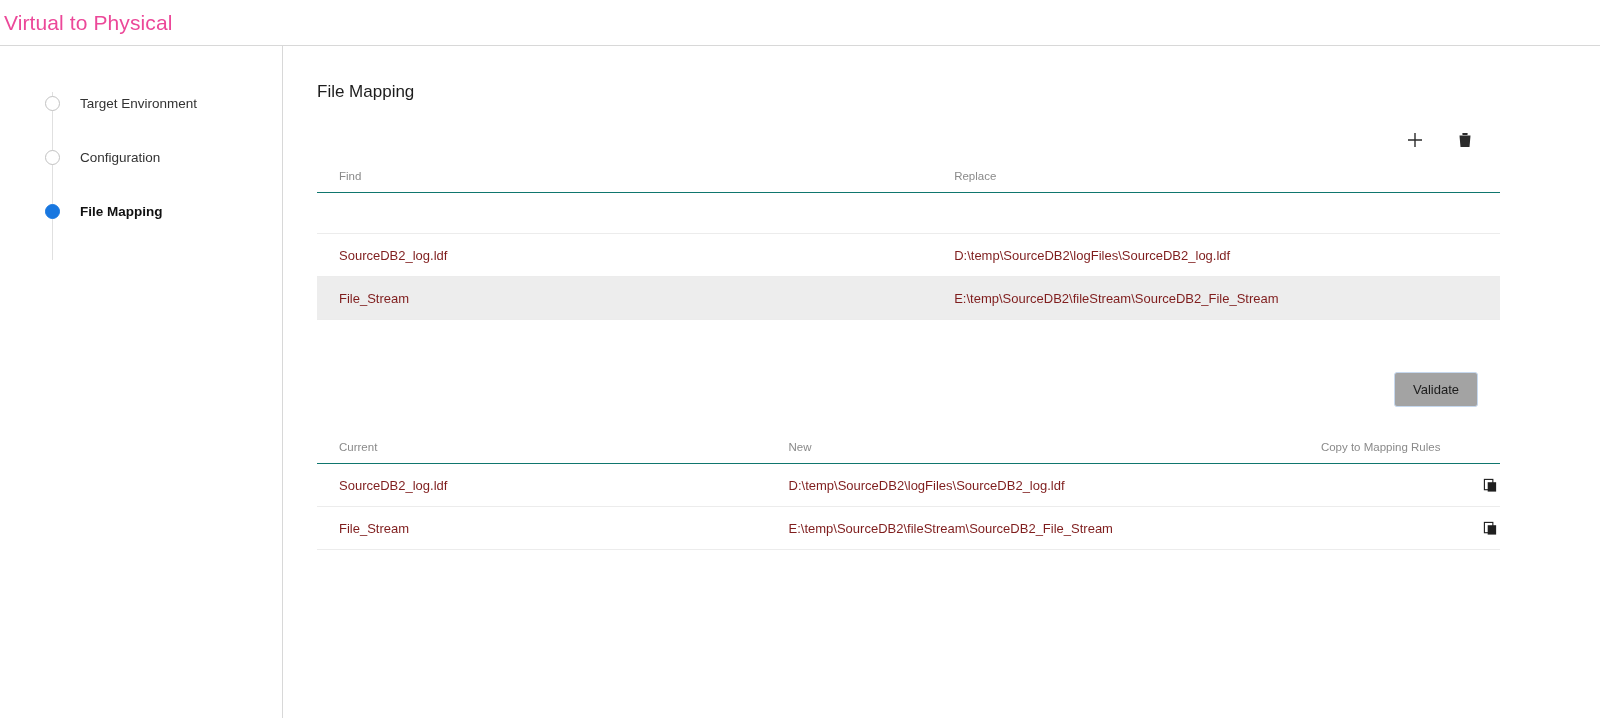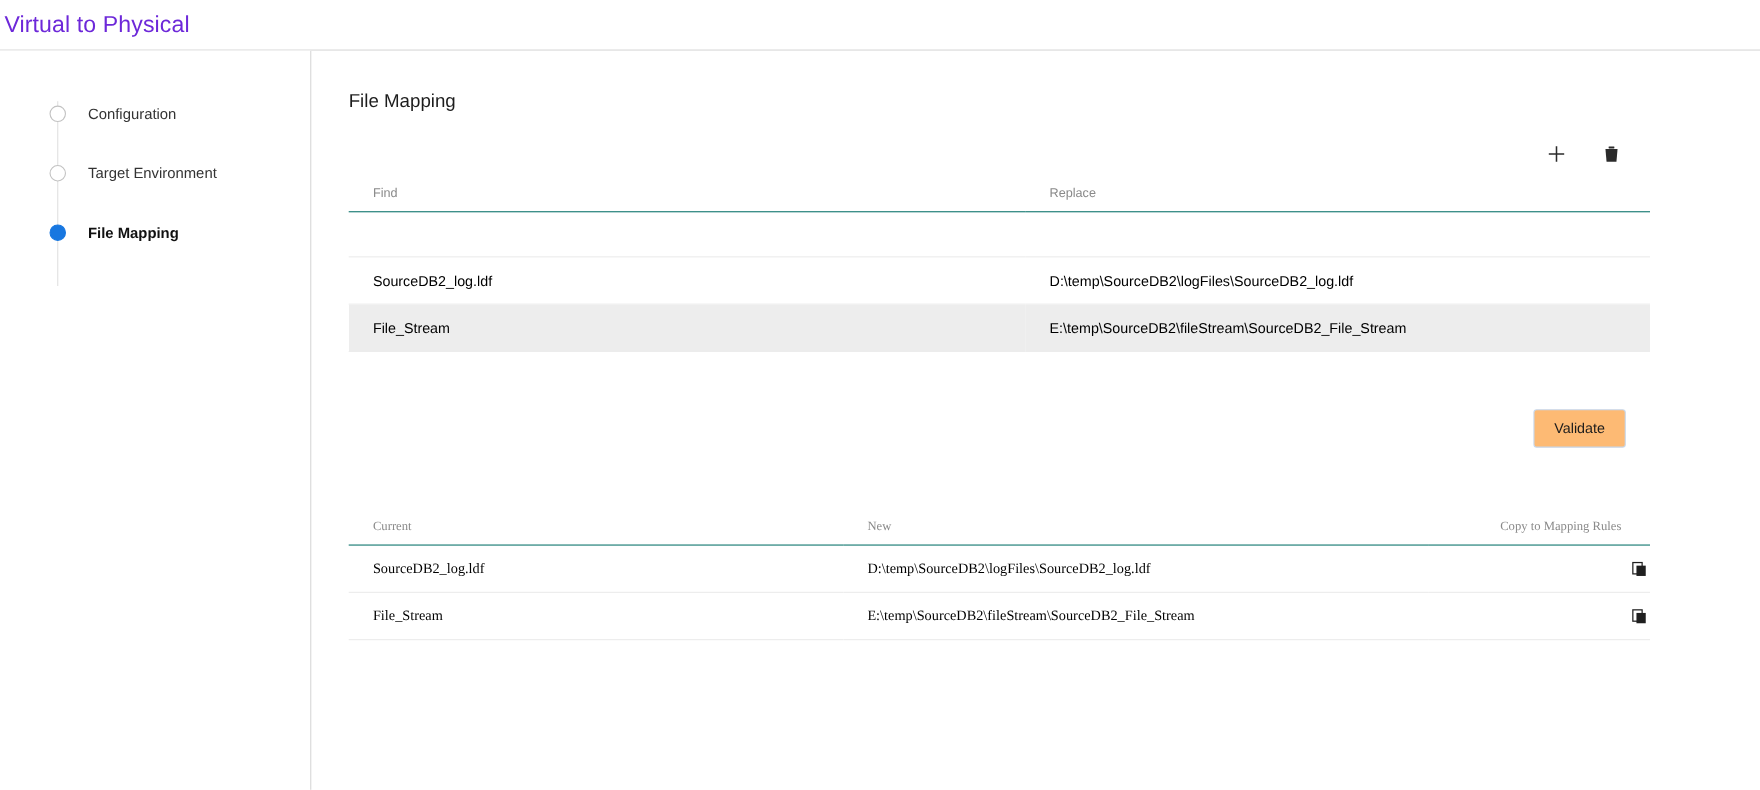--- a/index.html
+++ b/index.html
@@ -26,21 +26,21 @@
     height: 45px;
     min-height: 45px;
     display: flex;
     align-items: center;
     border-bottom: 1px solid #d8d8d8;
     background: #ffffff;
   }
   .header-title {
     font-size: 21px;
     font-weight: 400;
-    color: #6d28d9;
+    color: #ec4899;
     padding-left: 4px;
     letter-spacing: 0.1px;
   }
   
   .body {
     flex: 1;
     display: flex;
     min-height: 0;
   }
   
@@ -139,21 +139,21 @@
   table.grid th {
     text-align: left;
     font-size: 11.5px;
     font-weight: 400;
     color: #8a8a8a;
     padding: 6px 0 10px 22px;
     border-bottom: 1px solid #0f766e;
   }
   table.grid td {
     font-size: 13px;
-    color: #000000;
+    color: #7f1d1d;
     padding: 0 0 0 22px;
     height: 42px;
     border-bottom: 1px solid #ececec;
     overflow: hidden;
     white-space: nowrap;
     text-overflow: ellipsis;
   }
   table.grid tr.blank td {
     height: 40px;
     border-bottom: 1px solid #ececec;
@@ -164,36 +164,36 @@
   .mapping-table { margin-top: 8px; }
   .col-find { width: 52%; }
   .col-replace { width: 48%; }
 
   .validate-row {
     display: flex;
     justify-content: flex-end;
     padding: 52px 22px 0 0;
   }
   .validate-btn {
-    background: #fdba74;
+    background: #a3a3a3;
     border: 1px solid #c6d8ee;
     border-radius: 3px;
     color: #1c1c1c;
     font-size: 13px;
     font-family: "Liberation Sans", sans-serif;
     padding: 9px 18px;
     cursor: pointer;
   }
 
-  .files-table { margin-top: 60px; font-family: Liberation Serif, serif; }
+  .files-table { margin-top: 28px; }
   .col-current { width: 38%; }
   .col-new { width: 45%; }
   .col-copy { width: 17%; }
   table.grid th.th-copy {
-    text-align: right;
+    text-align: left;
     padding-right: 26px;
   }
   td.td-copy {
     text-align: right;
     padding-right: 26px;
   }
   .copy-icon {
     display: inline-flex;
     align-items: center;
     justify-content: center;
@@ -214,26 +214,26 @@
   </div>
 
   <div class="body">
 
     <div class="sidebar">
       <div class="steps">
         <div class="step-connector"></div>
 
         <div class="step">
           <span class="step-dot"></span>
-          <span class="step-label">Configuration</span>
+          <span class="step-label">Target Environment</span>
         </div>
 
         <div class="step">
           <span class="step-dot"></span>
-          <span class="step-label">Target Environment</span>
+          <span class="step-label">Configuration</span>
         </div>
 
         <div class="step active">
           <span class="step-dot"></span>
           <span class="step-label">File Mapping</span>
         </div>
 
       </div>
     </div>
 

